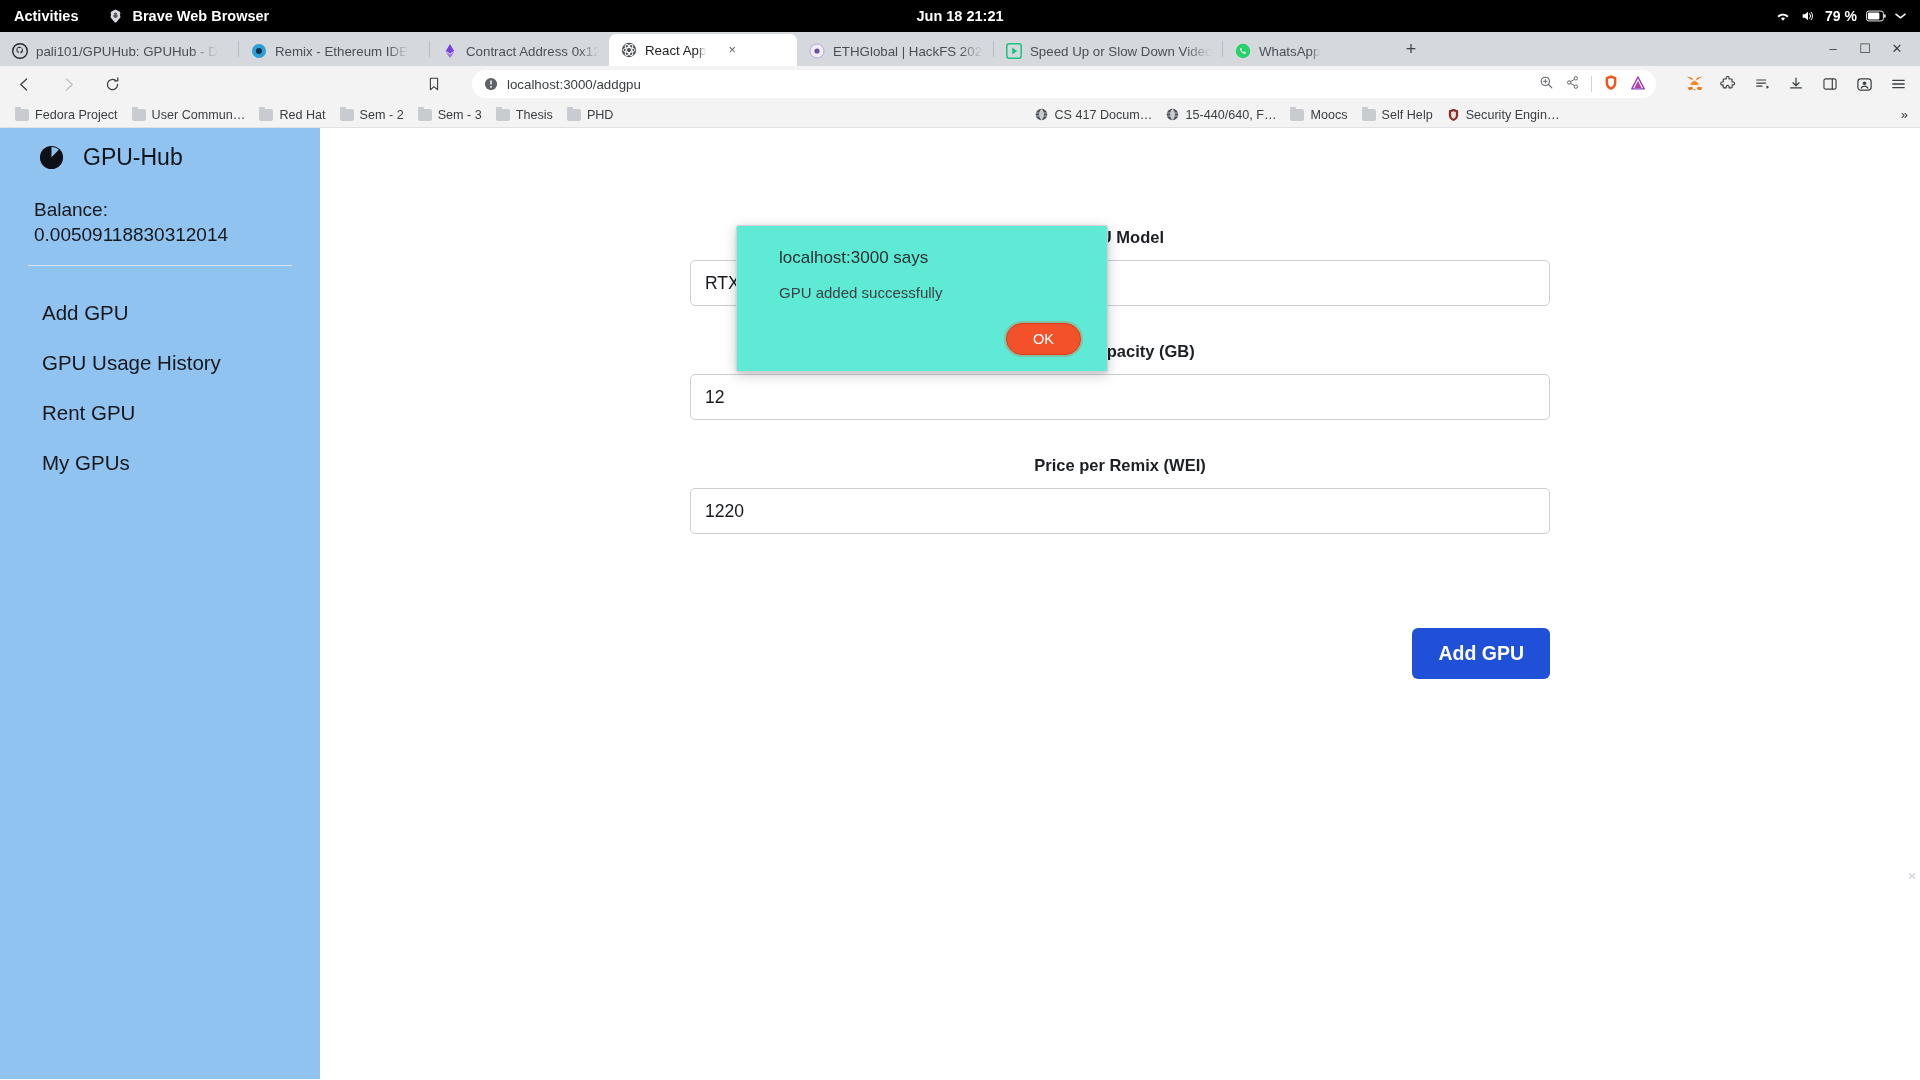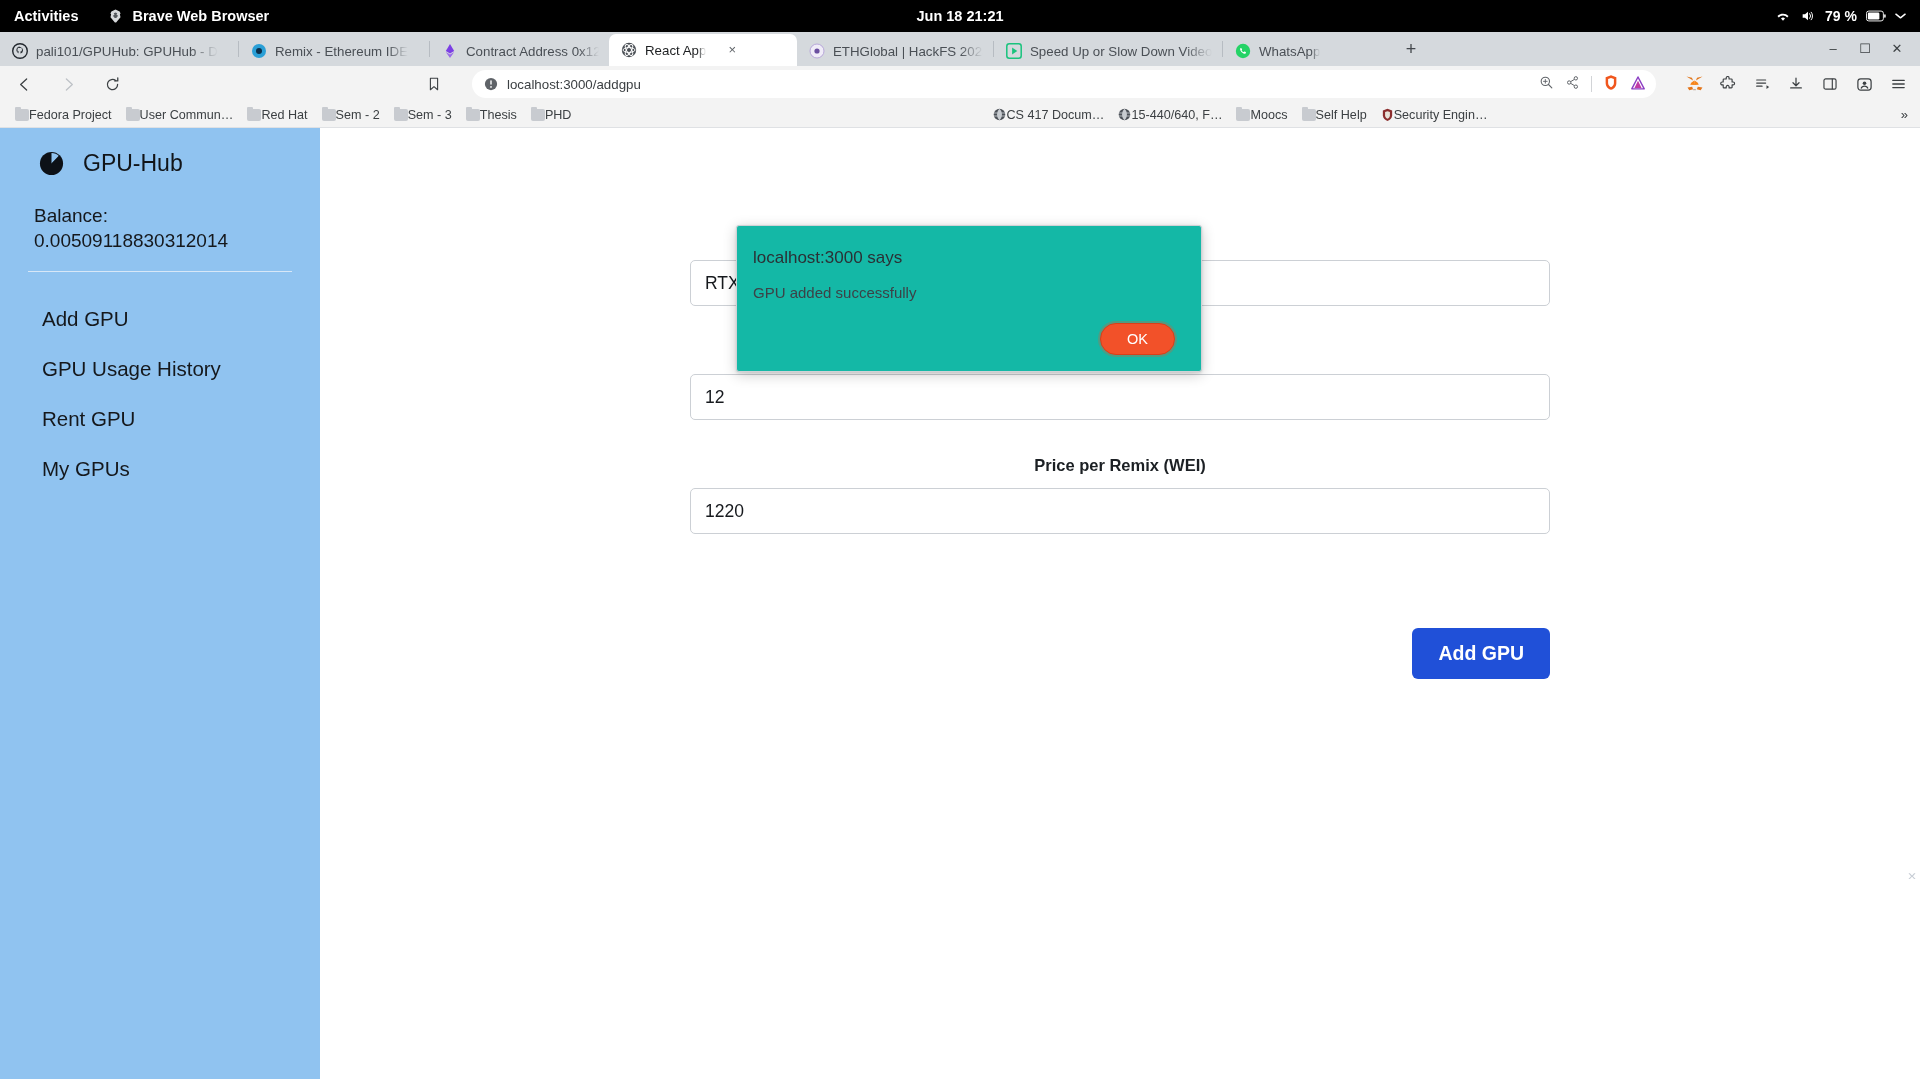--- a/index.html
+++ b/index.html
@@ -126,21 +126,21 @@
   
   #bookmarks {
     height: 26px; background: #f3f3f3;
     display: flex; align-items: center;
     padding: 0 8px; gap: 0px;
     font-size: 12.6px; color: #3c4043;
     border-bottom: 1px solid #dfe1e4;
     overflow: hidden;
   }
   .bm {
-    display: flex; align-items: center; 
+    display: flex; align-items: center; gap: 6px;
     padding: 2px 7px; white-space: nowrap;
     flex: 0 0 auto; max-width: 132px;
   }
   .bm-label { overflow: hidden; text-overflow: ellipsis; white-space: nowrap; }
   .bm-folder {
     width: 14px; height: 12px; flex: 0 0 auto;
     background: #c8cbd0; border-radius: 1px 2px 2px 2px;
     position: relative;
   }
   .bm-folder::after {
@@ -157,21 +157,21 @@
     width: 1920px;
     height: calc(1080px - 32px - 34px - 36px - 27px);
     background: #ffffff;
     display: flex;
   }
 
   
   #sidebar {
     width: 320px; flex: 0 0 320px;
     background: #90c3f0;
-    padding: 22px 0 0 0;
+    padding: 16px 0 0 0;
   }
   .brand {
     display: flex; align-items: center; gap: 18px;
     padding: 0 38px; margin-bottom: 26px;
   }
   .brand-icon { width: 27px; height: 27px; flex: 0 0 auto; }
   .brand-name { font-size: 23px; color: #111418; }
   .balance {
     padding: 0 34px; font-size: 19px; color: #15181c; line-height: 1.32;
   }
@@ -216,27 +216,27 @@
   }
   .corner-mark {
     position: absolute; right: 6px; bottom: 196px;
     color: #c6ccd4; font-size: 15px; letter-spacing: -2px;
   }
 
   
   #js-dialog {
     position: absolute;
     left: 736px; top: 97px;
-    width: 466px;
-    background: #14b8a6;
+    width: 372px;
+    background: #5eead4;
     border: 1px solid #d0d2d6;
     border-radius: 3px;
     box-shadow: 0 3px 14px rgba(0,0,0,0.20), 0 1px 3px rgba(0,0,0,0.12);
     z-index: 50;
-    padding: 22px 26px 16px 16px;
+    padding: 22px 26px 16px 42px;
   }
   .dlg-origin { font-size: 17px; color: #2b3035; margin-bottom: 16px; }
   .dlg-message { font-size: 15px; color: #3c4247; margin-bottom: 22px; }
   .dlg-actions { display: flex; justify-content: flex-end; }
   .dlg-ok {
     background: #f25129; color: #ffffff;
     border: 1px solid #d93f1a;
     border-radius: 17px;
     font-size: 14.5px;
     padding: 7px 26px;

